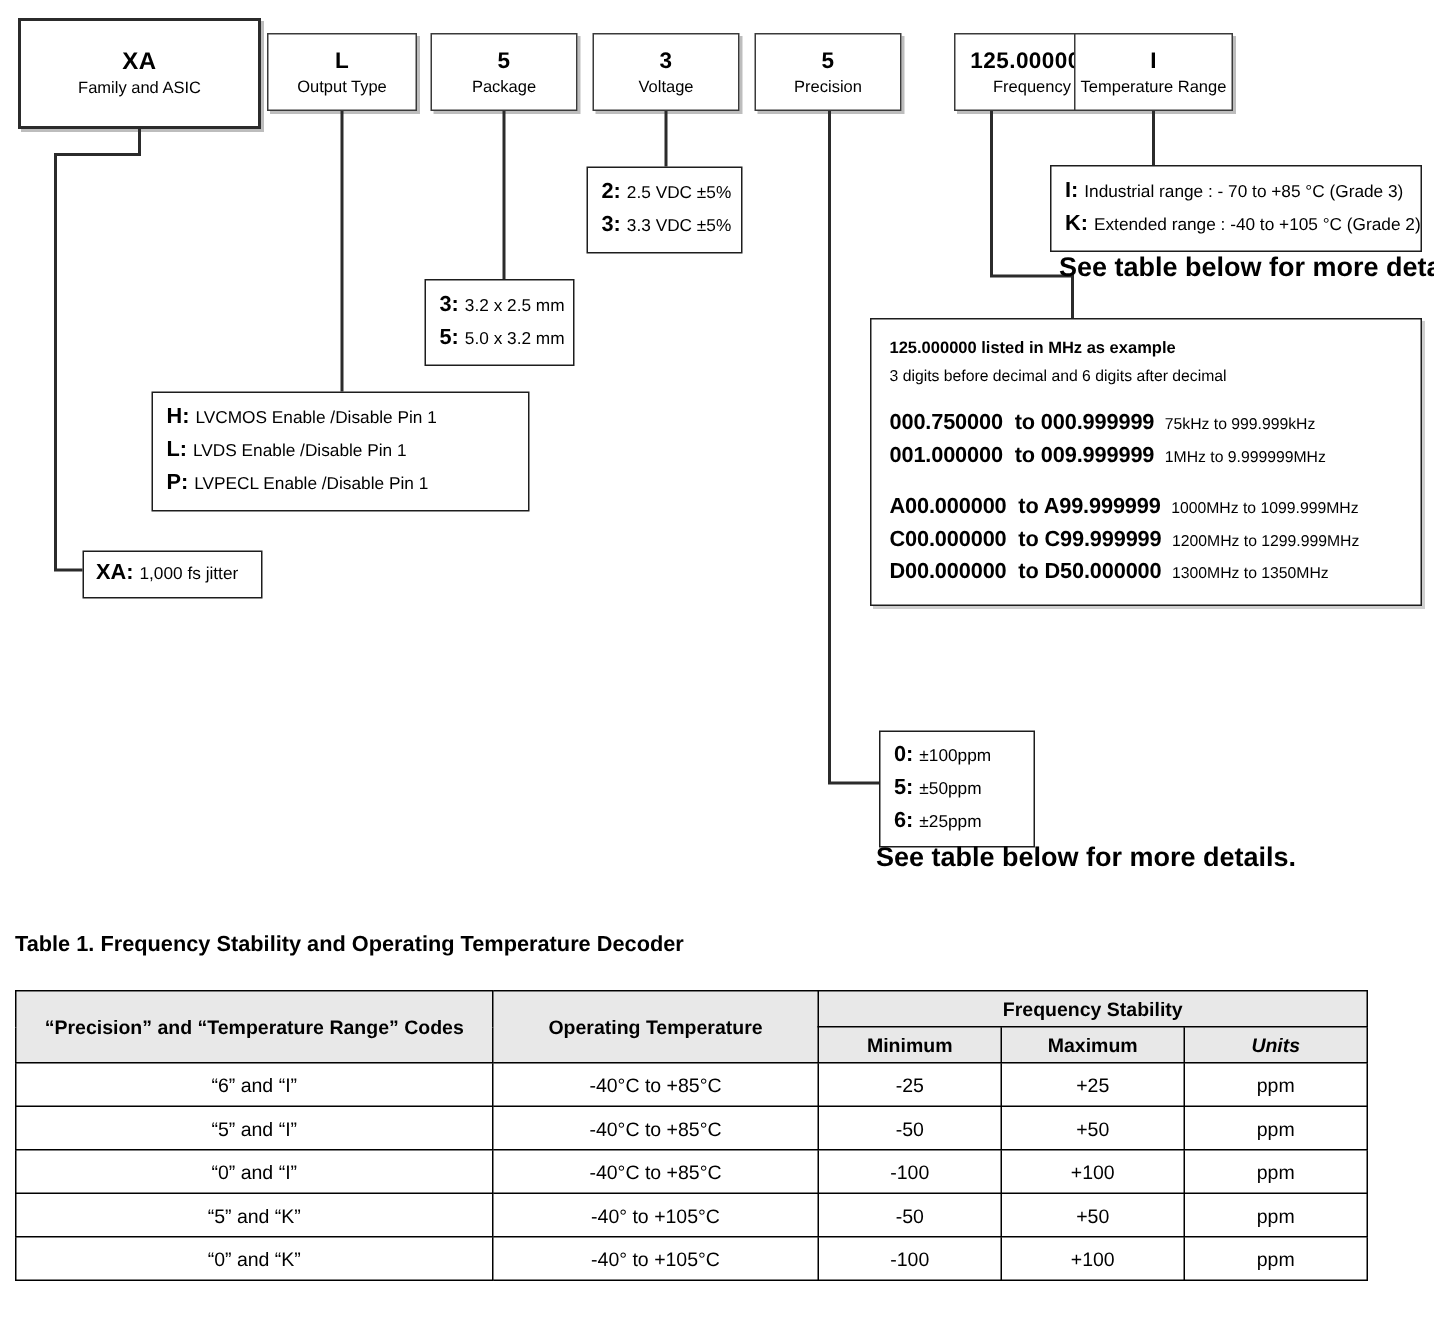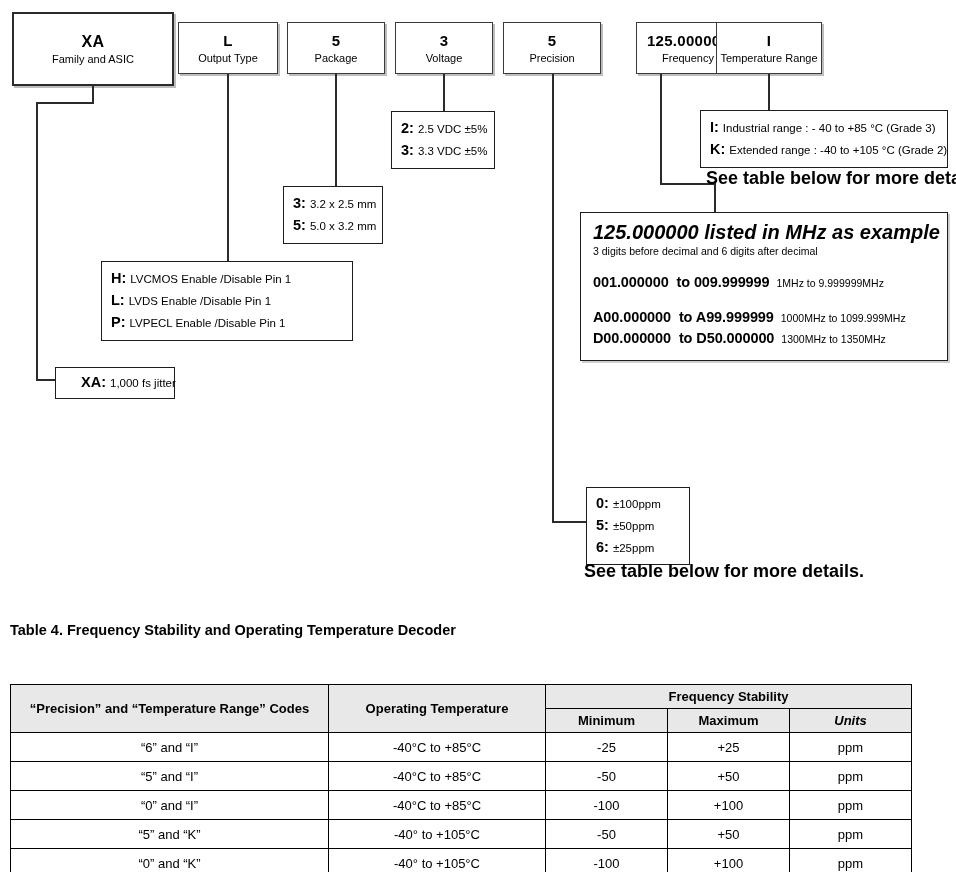--- a/index.html
+++ b/index.html
@@ -68,25 +68,24 @@
 
   
   #freq-box {
     position: absolute;
     border: 1.6px solid #1d1d1d;
     background: #fff;
     box-shadow: 2px 2px 0 0 #cfcfcf;
     padding: 8px 10px 10px 12px;
   }
   #freq-box .ftitle {
-    font-size: 20px;
+    font-size: 11px;
     font-weight: bold;
     line-height: 22px;
     white-space: nowrap;
-    font-style: italic;
   }
   #freq-box .fsub {
     font-size: 10.5px;
     line-height: 17px;
     white-space: nowrap;
     margin-bottom: 12px;
   }
   .frow {
     display: flex;
     align-items: baseline;
@@ -201,21 +200,21 @@
 
   <div class="ln lnv" style="left:660px; top:74px; height:110px;"></div>
   <div class="ln lnh" style="left:660px; top:183px; width:56px;"></div>
   <div class="ln lnv" style="left:714px; top:183px; height:30px;"></div>
 
   <div class="ln lnv" style="left:768px; top:74px; height:37px;"></div>
 
   <div class="callout" style="left:700px; top:110px; width:248px;">
     <div class="row">
       <span class="k">I:</span>
-      <span class="v">Industrial range : - 40 to +85 °C (Grade 3)</span>
+      <span class="v">Industrial range : - 70 to +85 °C (Grade 3)</span>
     </div>
     <div class="row">
       <span class="k">K:</span>
       <span class="v">Extended range  : -40 to +105 °C (Grade 2)</span>
     </div>
   </div>
   <div class="caption" style="left:706px; top:168px;">See table below for more details.</div>
 
   <div class="callout" style="left:391px; top:111px; width:104px;">
     <div class="row">
@@ -247,21 +246,21 @@
     <div class="row">
       <span class="k">L:</span>
       <span class="v">LVDS Enable /Disable Pin 1</span>
     </div>
     <div class="row">
       <span class="k">P:</span>
       <span class="v">LVPECL Enable /Disable Pin 1</span>
     </div>
   </div>
 
-  <div class="callout" style="left:55px; top:367px; width:120px; padding:4px 25px;">
+  <div class="callout" style="left:55px; top:367px; width:120px; padding:4px 8px;">
     <div class="row">
       <span class="k">XA:</span>
       <span class="v">1,000 fs jitter</span>
     </div>
   </div>
 
   <div class="callout" style="left:586px; top:487px; width:104px; padding:5px 9px;">
     <div class="row">
       <span class="k">0:</span>
       <span class="v">±100ppm</span>
@@ -276,42 +275,50 @@
     </div>
   </div>
   <div class="caption" style="left:584px; top:561px;">See table below for more details.</div>
 
   <div id="freq-box" style="left:580px; top:212px; width:368px;">
     <div class="ftitle">125.000000  listed in MHz as example</div>
     <div class="fsub">3 digits before decimal and    6 digits after decimal</div>
 
     <div>
       <div class="frow">
+        <span class="rng"><span>000.750000</span>&nbsp; <span>to</span> <span>000.999999</span></span>
+        <span class="eq">75kHz to 999.999kHz</span>
+      </div>
+      <div class="frow">
         <span class="rng"><span>001.000000</span>&nbsp; <span>to</span> <span>009.999999</span></span>
         <span class="eq">1MHz to 9.999999MHz</span>
       </div>
     </div>
 
     <div class="fgap"></div>
 
     <div>
       <div class="frow">
         <span class="rng"><span>A00.000000</span>&nbsp; <span>to</span> <span>A99.999999</span></span>
         <span class="eq">1000MHz to 1099.999MHz</span>
       </div>
       <div class="frow">
+        <span class="rng"><span>C00.000000</span>&nbsp; <span>to</span> <span>C99.999999</span></span>
+        <span class="eq">1200MHz to 1299.999MHz</span>
+      </div>
+      <div class="frow">
         <span class="rng"><span>D00.000000</span>&nbsp; <span>to</span> <span>D50.000000</span></span>
         <span class="eq">1300MHz to 1350MHz</span>
       </div>
     </div>
   </div>
 
-  <div id="tbl-title" style="left:10px; top:622px;">Table 4.  Frequency Stability and Operating Temperature Decoder</div>
-
-  <table id="tbl2" style="left:10px; top:684px; width:902px;">
+  <div id="tbl-title" style="left:10px; top:622px;">Table 1.  Frequency Stability and Operating Temperature Decoder</div>
+
+  <table id="tbl2" style="left:10px; top:660px; width:902px;">
     <thead>
       <tr>
         <th rowspan="2" style="width:318px;">“Precision” and “Temperature Range” Codes</th>
         <th rowspan="2" style="width:217px;">Operating Temperature</th>
         <th colspan="3">Frequency Stability</th>
       </tr>
       <tr>
         <th style="width:122px;">Minimum</th>
         <th style="width:122px;">Maximum</th>
         <th style="width:123px;font-style:italic;">Units</th>

